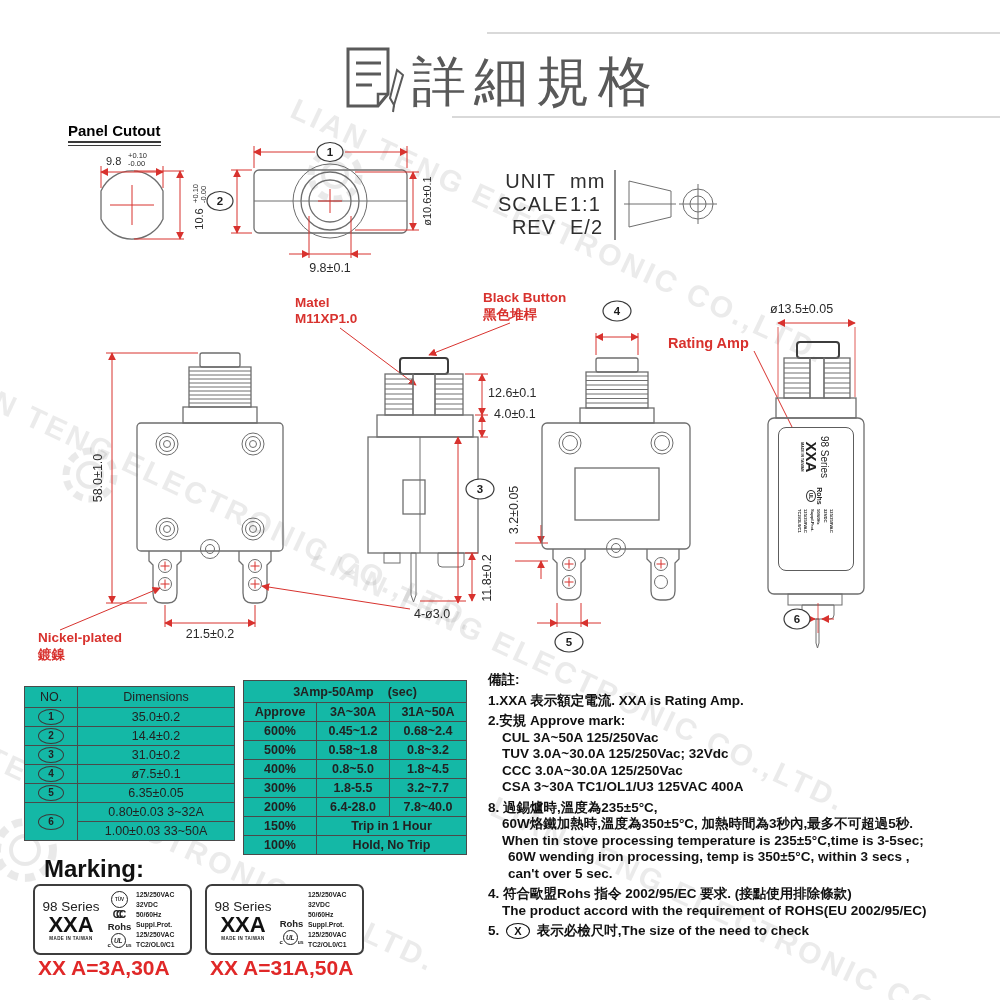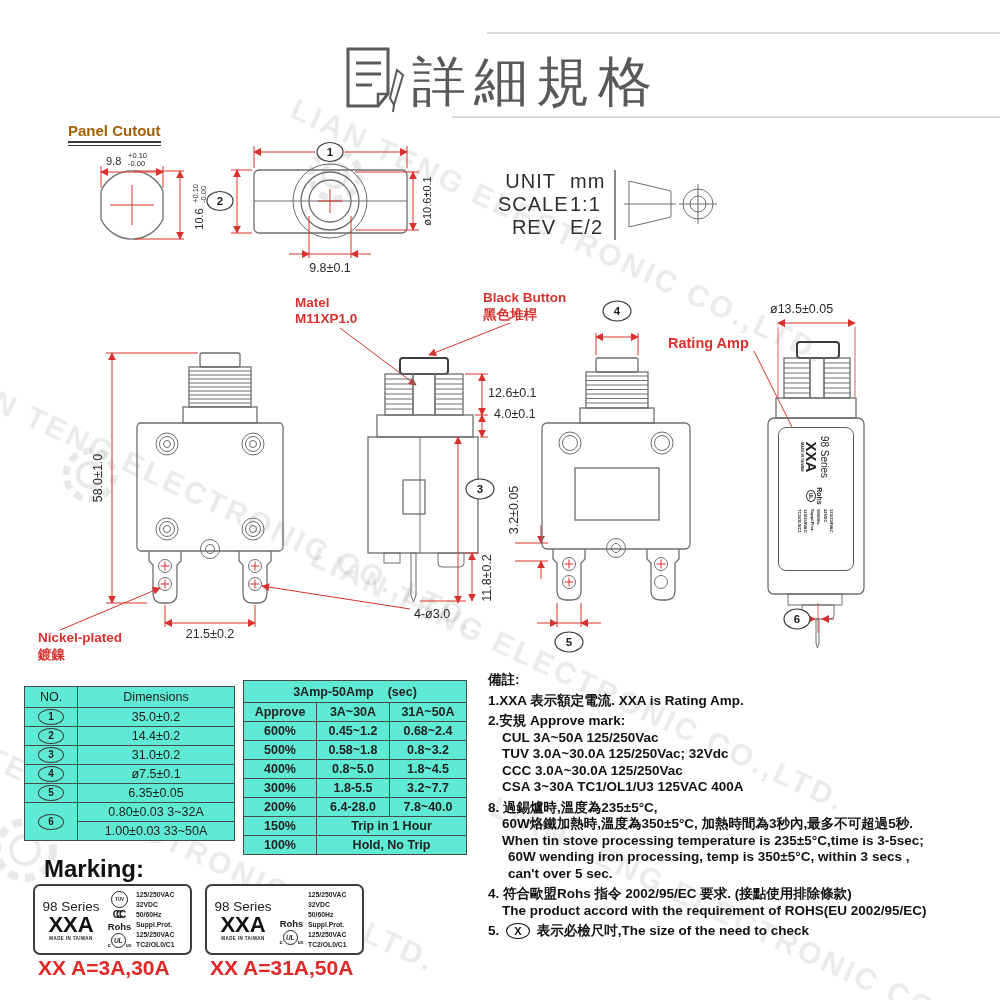--- a/index.html
+++ b/index.html
@@ -8,21 +8,21 @@
   .abs{position:absolute;}
   
   .wm{position:absolute;font-weight:bold;font-size:30px;letter-spacing:3px;white-space:nowrap;
       color:rgba(90,90,90,0.12);transform:rotate(25deg);transform-origin:left top;z-index:0;}
   .gear{position:absolute;z-index:0;opacity:0.12;}
   .layer{position:absolute;inset:0;z-index:1;}
   
   .hrule{position:absolute;height:2px;background:#d9d9d9;}
   .page-title{position:absolute;left:412px;top:46px;font-size:54px;letter-spacing:8px;color:#595959;font-weight:500;}
   
-  .pc-head{position:absolute;left:68px;top:122px;font-weight:bold;font-size:15px;color:#a16207;}
+  .pc-head{position:absolute;left:68px;top:122px;font-weight:bold;font-size:15px;color:#000000;}
   .pc-head .ul1{height:2px;background:#3a3a3a;margin-top:2px;}
   .pc-head .ul2{height:1.5px;background:#3a3a3a;margin-top:1.5px;}
   
   .tb{position:absolute;left:498px;top:170px;display:grid;grid-template-columns:72px 64px;grid-auto-rows:23px;
       font-size:20px;color:#2e2e2e;letter-spacing:1px;}
   .tb .lbl{text-align:right;padding-right:14px;}
   .tb .val{text-align:left;}
   .tb-div{position:absolute;left:614px;top:170px;width:1.5px;height:70px;background:#8a8a8a;}
   
   svg text{font-family:"Liberation Sans","DejaVu Sans",sans-serif;}
@@ -30,21 +30,21 @@
   .dts{font-size:11px;fill:#2a2a2a;}
   .dtt{font-size:7.5px;fill:#2a2a2a;}
   .red{fill:#d8322e;font-weight:bold;font-size:13.5px;}
   .bal{font-size:11.5px;font-weight:bold;fill:#1d1d1d;}
   .ol{stroke:#6e6e6e;stroke-width:1.3;fill:none;}
   .ol2{stroke:#6e6e6e;stroke-width:1;fill:none;}
   .olb{stroke:#3c3c3c;stroke-width:2;fill:none;}
   .rl{stroke:#d8322e;stroke-width:1;fill:none;}
   .ball{stroke:#3a3a3a;stroke-width:1.2;fill:#fff;}
   
-  table{border-collapse:collapse;background:#5eead4;}
+  table{border-collapse:collapse;background:#14b8a6;}
   .dimtab{position:absolute;left:24px;top:686px;}
   .dimtab td,.dimtab th{border:1.2px solid #4a4a4a;font-size:12.5px;text-align:center;padding:0;}
   .dimtab th{font-weight:normal;height:20px;}
   .dimtab td{height:18px;}
   .dimtab .cno{width:52px;}
   .dimtab .cdim{width:156px;}
   .circ{display:inline-block;min-width:20px;height:14px;line-height:14px;border:1.2px solid #3a3a3a;
         border-radius:50%;font-size:10px;font-weight:bold;padding:0 2px;}
   .ovtab{position:absolute;left:243px;top:680px;font-weight:600;}
   .ovtab td,.ovtab th{border:1.2px solid #4a4a4a;font-size:12.5px;text-align:center;padding:0;height:18px;}

